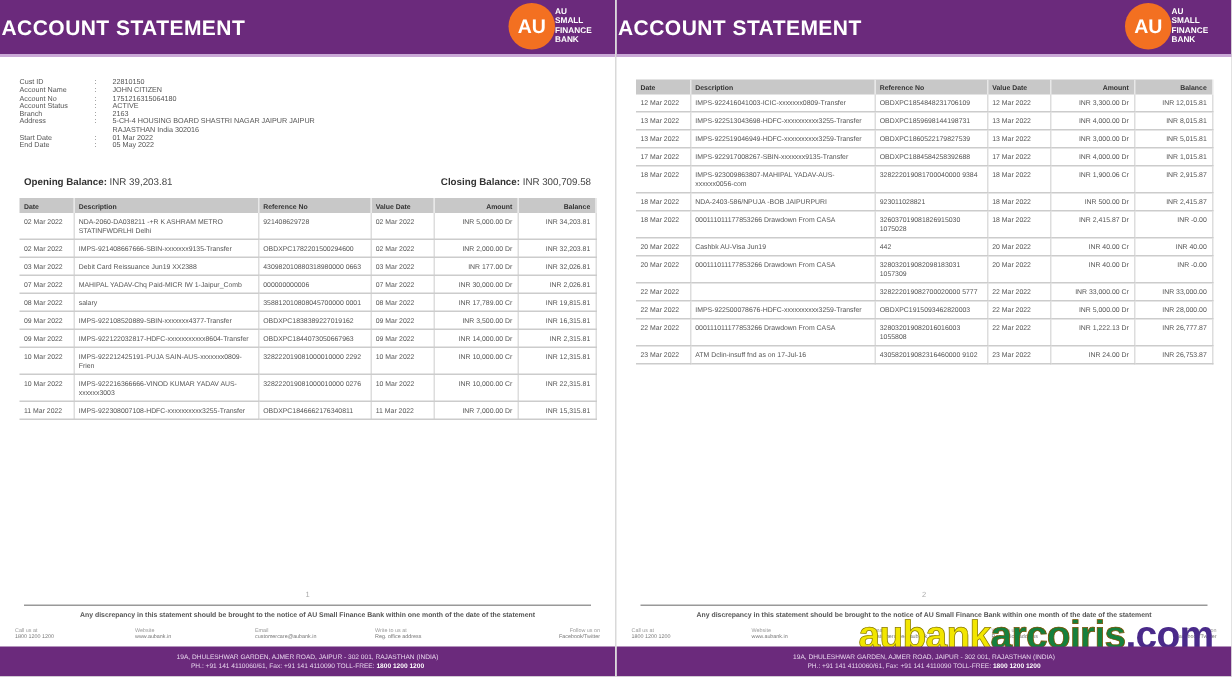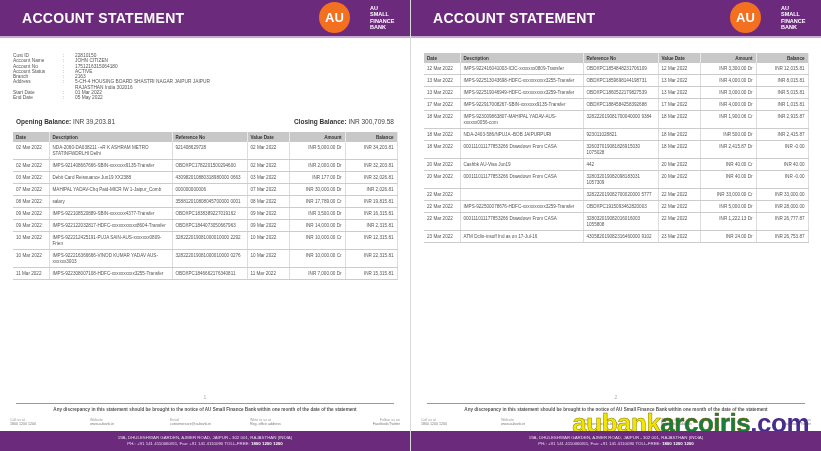--- a/index.html
+++ b/index.html
@@ -2,22 +2,22 @@
 <html><head>
 <meta charset="utf-8">
 <style>
   * { box-sizing: border-box; margin: 0; padding: 0; }
   html, body { width: 821px; height: 451px; overflow: hidden; background: #d9d9d9; }
   body { font-family: "Liberation Sans", sans-serif; color: #333; position: relative; }
   .page { position: absolute; top: 0; width: 410px; height: 451px; background: #fff; overflow: hidden; }
   .page.p1 { left: 0; }
   .page.p2 { left: 411px; }
   .header { height: 38px; background: #6b2a7c; position: relative; border-bottom: 2px solid #c9a8d6; }
-  .header .title { position: absolute; left: 22px; top: 10px; color: #fff; font-weight: bold; font-size: 14px; letter-spacing: 0.3px; }
-  .logo { position: absolute; right: 8px; top: 2px; display: flex; align-items: center; gap: 20px; }
+  .header .title { position: absolute; left: 1px; top: 10px; color: #fff; font-weight: bold; font-size: 14px; letter-spacing: 0.3px; }
+  .logo { position: absolute; right: 8px; top: 2px; display: flex; align-items: center; gap: 0; }
   .logo .circle { width: 31px; height: 31px; border-radius: 50%; background: #f37021; color: #fff; font-weight: bold; font-size: 13px; display: flex; align-items: center; justify-content: center; }
   .logo .text { color: #fff; font-size: 5.5px; font-weight: bold; line-height: 6.2px; width: 32px; }
   .info { position: absolute; left: 13px; top: 53px; font-size: 4.8px; color: #555; }
   .info .row { display: flex; height: 5.3px; line-height: 5.3px; }
   .info .k { width: 50px; }
   .info .c { width: 12px; }
   .info .v { width: 180px; }
   .balances { position: absolute; left: 16px; right: 16px; top: 118px; font-size: 6.5px; color: #444; display: flex; justify-content: space-between; }
   .balances b { color: #333; }
   table.stmt { position: absolute; left: 13px; width: 384px; border-collapse: collapse; font-size: 4.6px; color: #555; table-layout: fixed; }

